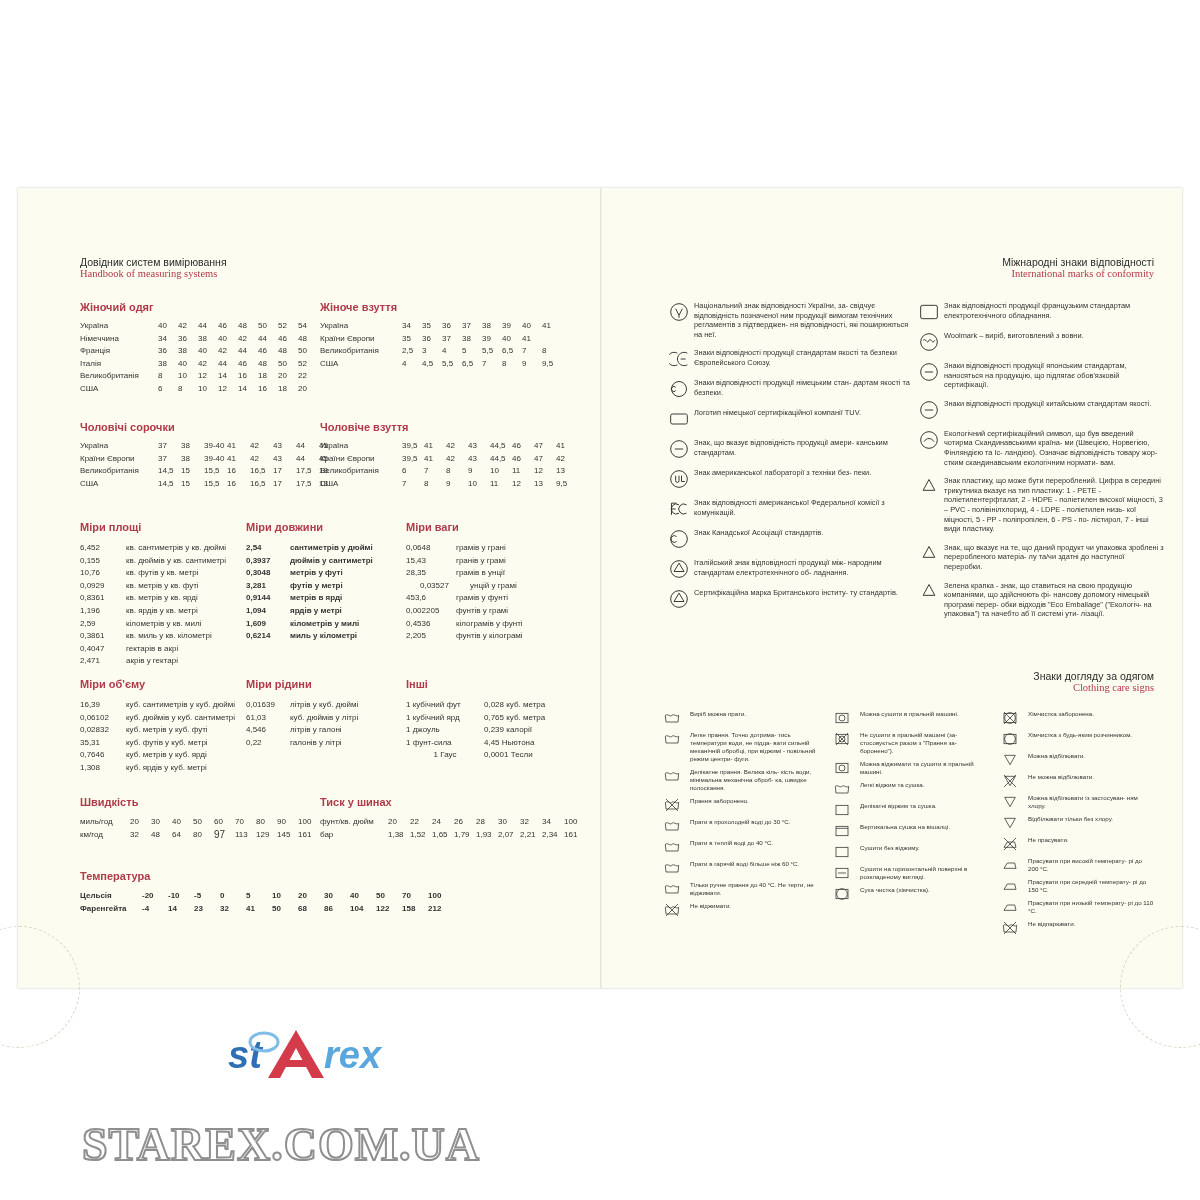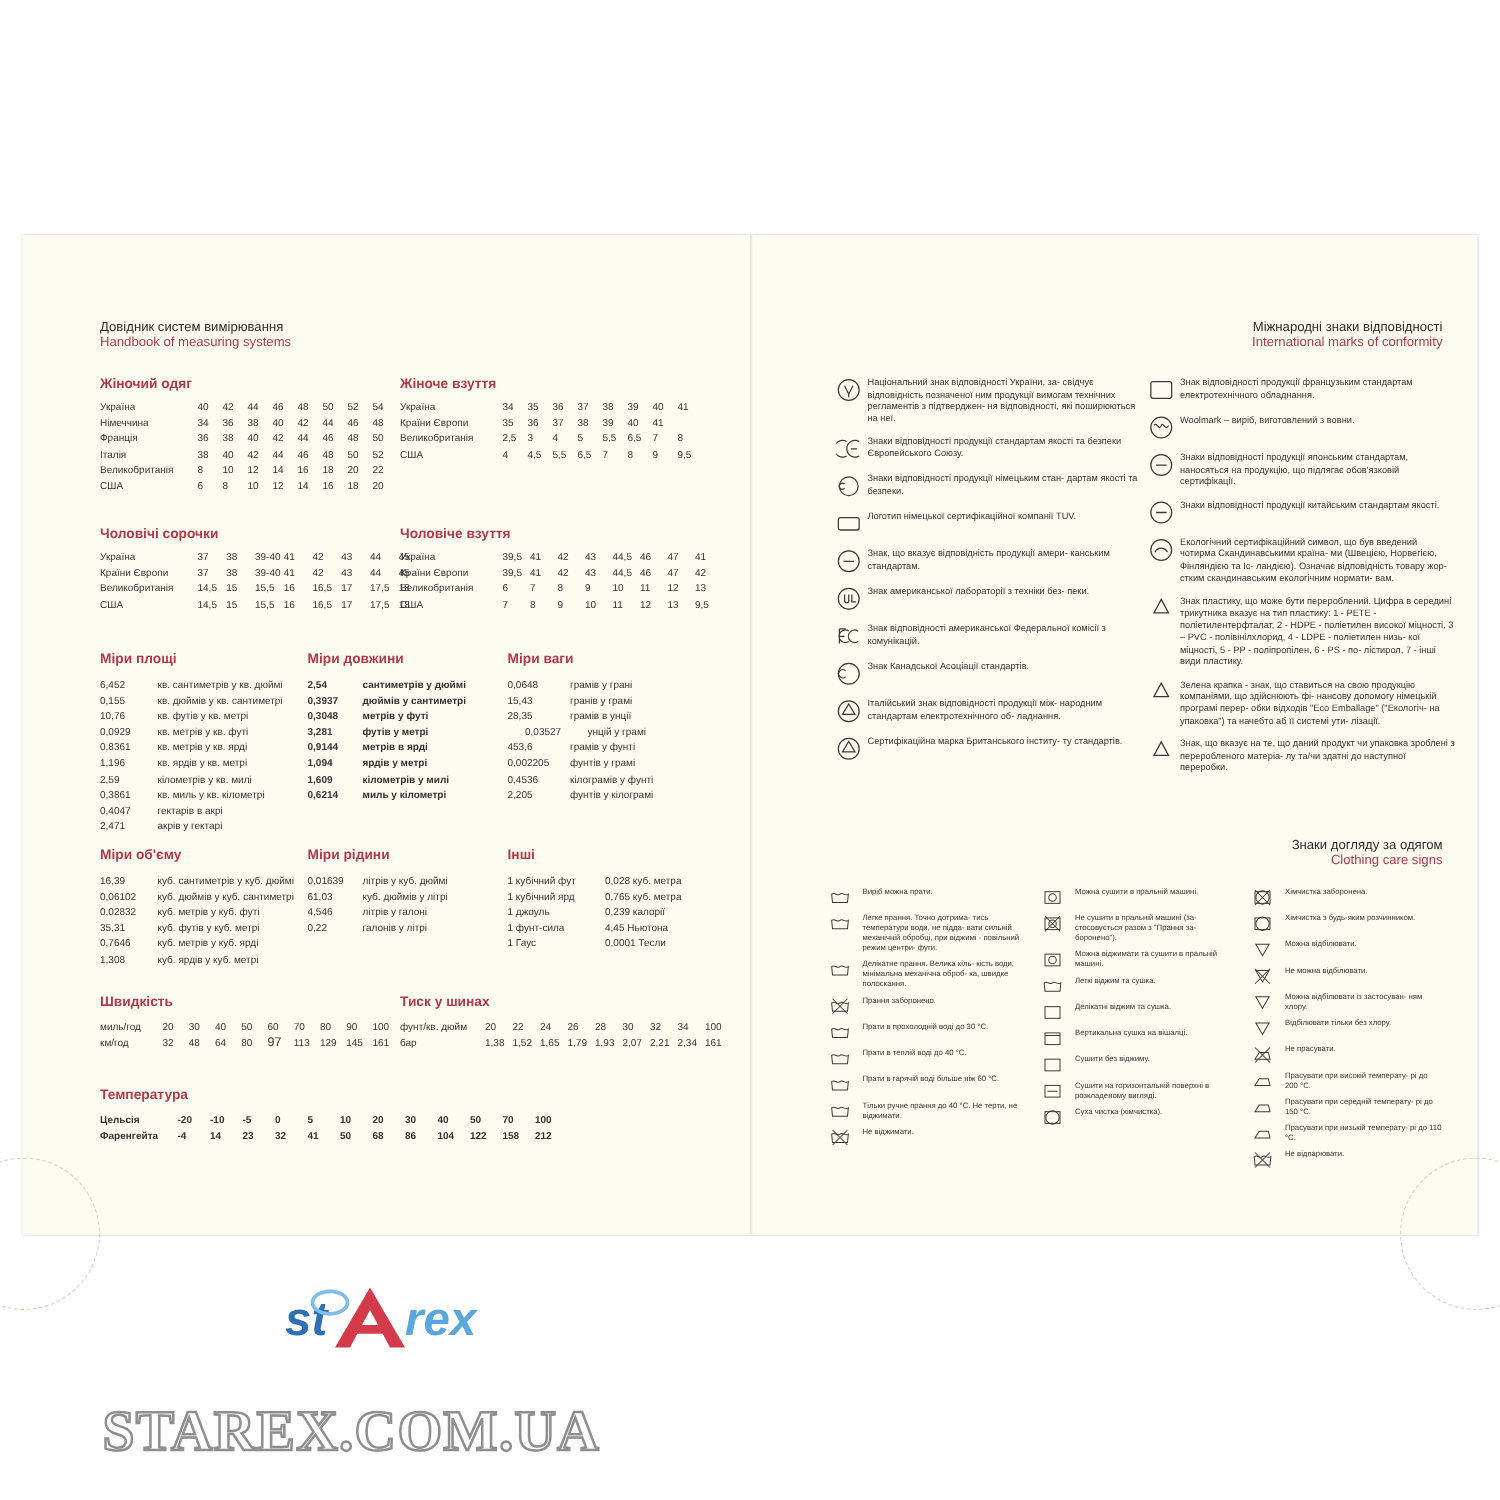--- a/index.html
+++ b/index.html
@@ -7,21 +7,21 @@
 
   
   #spread{position:absolute;left:18px;top:188px;width:1164px;height:800px;background:#fdfcf0;
            box-shadow:0 0 2px rgba(0,0,0,.25);}
   #gutter{position:absolute;left:582px;top:0;width:2px;height:800px;
            background:linear-gradient(to right,rgba(0,0,0,.10),rgba(0,0,0,.04));}
   .corner-arc{position:absolute;border:1px dashed #d8d5c2;border-radius:50%;width:120px;height:120px;}
   .arc-l{left:-60px;bottom:-60px;}
   .arc-r{right:-60px;bottom:-60px;}
   .hdr-uk{color:#2b2b2b;font-size:10.5px;}
-  .hdr-en{color:#b03a4a;font-size:10.5px;}
+  .hdr-en{color:#b03a4a;font-size:10.5px;font-family:Liberation Serif, serif;}
   .sect{color:#b03a4a;font-size:11px;font-weight:bold;}
   .row{display:flex;}
   .row .c0{width:88px;flex:none;}
   .row .cn{width:21px;flex:none;text-align:left;}
 
   
   #pageL{position:absolute;left:0;top:0;width:582px;height:800px;}
   #pageR{position:absolute;left:584px;top:0;width:580px;height:800px;}
 
   .blk{position:absolute;}
@@ -467,21 +467,21 @@
           </div>
           <div class="conv-row">
             <div class="v" style="width: 78px;">1 джоуль</div>
             <div class="t">0,239 калорії</div>
           </div>
           <div class="conv-row">
             <div class="v" style="width: 78px;">1 фунт-сила</div>
             <div class="t">4,45 Ньютона</div>
           </div>
           <div class="conv-row">
-            <div class="v" style="width: 78px;">1 Гаус</div>
+            <div class="v" style="width: 78px; text-align: center;">1 Гаус</div>
             <div class="t">0,0001 Тесли</div>
           </div>
         </div>
     </div>
 
     <div class="blk" style="left:62px;top:608px;width:244px;">
       <div class="sect">Швидкість</div>
       <div id="t-spd" style="margin-top:8px;">
           <div class="row">
             <div class="c0" style="width: 50px; font-size: 8px; line-height: 12.6px; color: rgb(51, 51, 51);">миль/год</div>
@@ -724,29 +724,29 @@
             </svg>
           </div>
           <div class="ic-txt">Знак пластику, що може бути перероблений. Цифра в середині трикутника вказує на тип пластику: 1 - PETE - поліетилентерфталат, 2 - HDPE - поліетилен високої міцності, 3 – PVC - полівінілхлорид, 4 - LDPE - поліетилен низь- кої міцності, 5 - PP - поліпропілен, 6 - PS - по- лістирол, 7 - інші види пластику.</div>
         </div>
         <div class="ic-row">
           <div class="ic-box">
             <svg width="20" height="20" viewBox="0 0 24 24">
               <path d="M12 3 L19 16 L5 16 Z" fill="none" stroke="#3a3a3a" stroke-width="1.2"></path>
             </svg>
           </div>
+          <div class="ic-txt">Знак, що вказує на те, що даний продукт чи упаковка зроблені з переробленого матеріа- лу та/чи здатні до наступної переробки.</div>
+        </div>
+        <div class="ic-row">
+          <div class="ic-box">
+            <svg width="20" height="20" viewBox="0 0 24 24">
+              <path d="M12 3 L19 16 L5 16 Z" fill="none" stroke="#3a3a3a" stroke-width="1.2"></path>
+            </svg>
+          </div>
           <div class="ic-txt">Зелена крапка - знак, що ставиться на свою продукцію компаніями, що здійснюють фі- нансову допомогу німецькій програмі перер- обки відходів "Eco Emballage" ("Екологіч- на упаковка") та начебто аб її системі ути- лізації.</div>
-        </div>
-        <div class="ic-row">
-          <div class="ic-box">
-            <svg width="20" height="20" viewBox="0 0 24 24">
-              <path d="M12 3 L19 16 L5 16 Z" fill="none" stroke="#3a3a3a" stroke-width="1.2"></path>
-            </svg>
-          </div>
-          <div class="ic-txt">Знак, що вказує на те, що даний продукт чи упаковка зроблені з переробленого матеріа- лу та/чи здатні до наступної переробки.</div>
         </div>
       </div>
 
     <div class="blk" style="right:28px;top:482px;text-align:right;">
       <div class="hdr-uk">Знаки догляду за одягом</div>
       <div class="hdr-en">Clothing care signs</div>
     </div>
 
     <div class="blk care-col" style="left:62px;top:522px;" id="care1">
         <div class="care-row">

